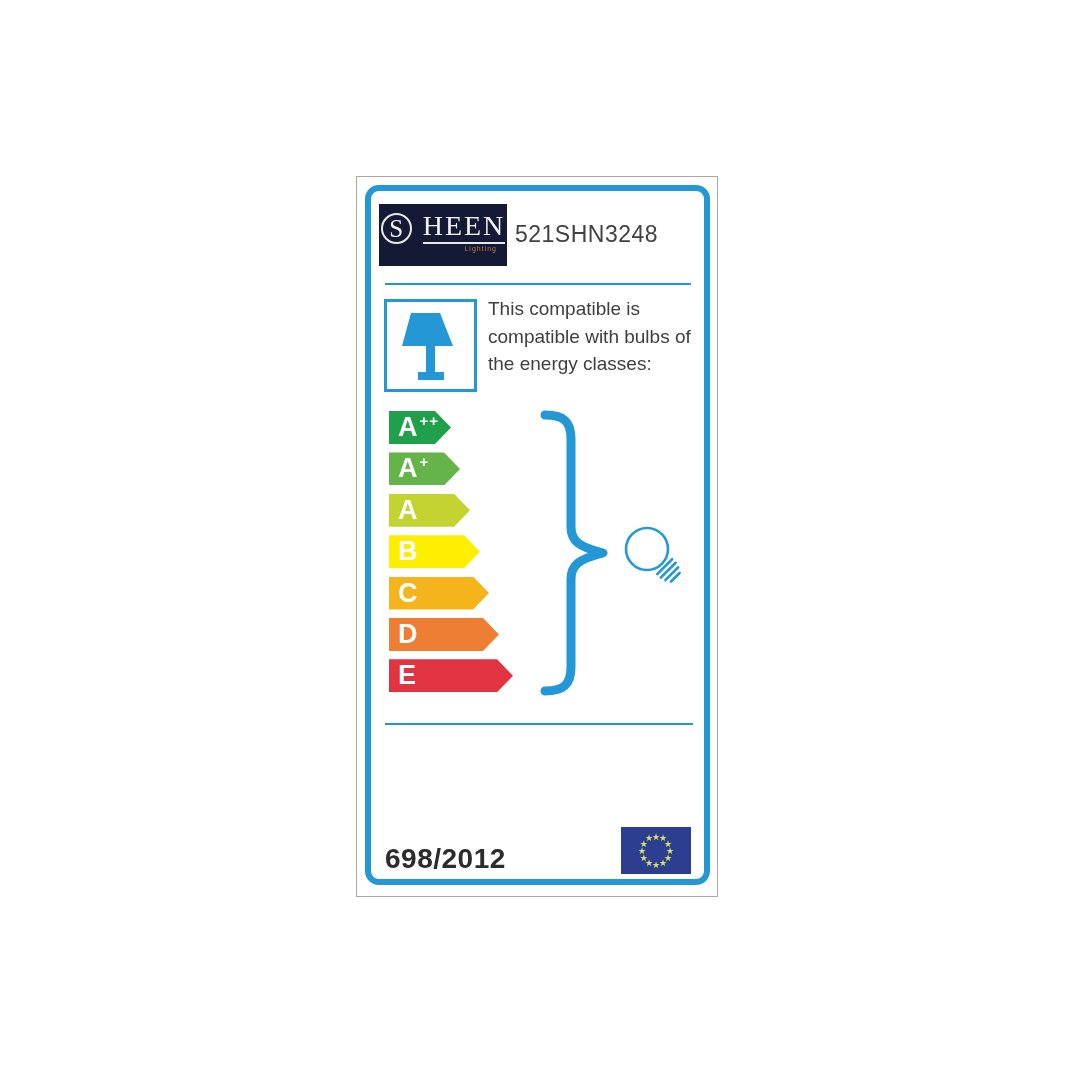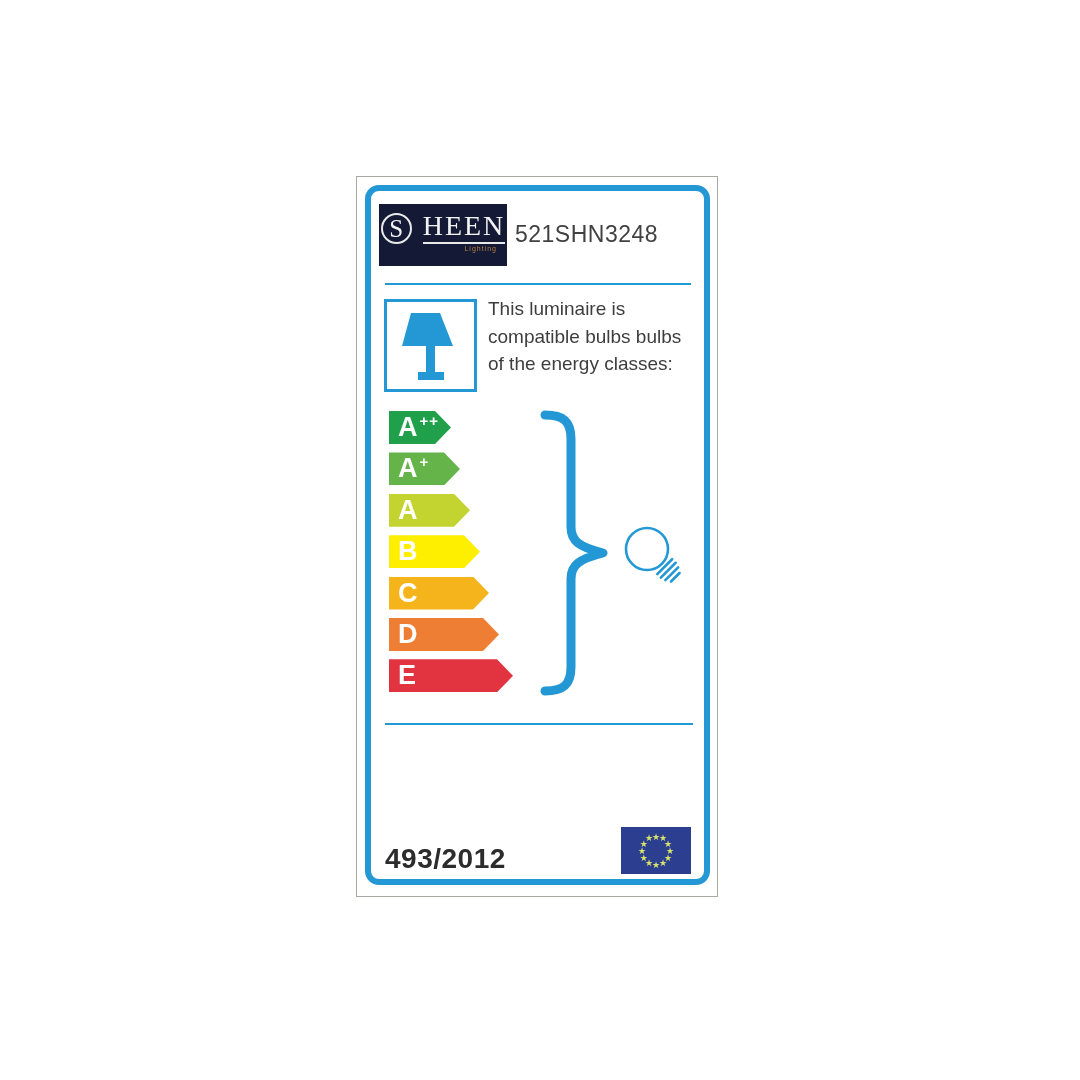--- a/index.html
+++ b/index.html
@@ -76,21 +76,21 @@
   <div class="sep sep-top"></div>
 
   <div class="lamp-box">
     <svg width="87" height="87" viewBox="0 0 87 87">
       <polygon points="24,11 53,11 66,44 15,44" fill="currentColor"></polygon>
       <rect x="39" y="40" width="9" height="33" fill="currentColor"></rect>
       <rect x="31" y="70" width="26" height="8" fill="currentColor"></rect>
     </svg>
   </div>
 
-  <div class="desc">This luminaire is compatible bulbs bulbs of the energy classes:</div>
+  <div class="desc">This compatible is compatible with bulbs of the energy classes:</div>
 
   <div class="energy-list">
       <div class="energy-row" style="width: 62px; background: rgb(33, 160, 75);">
         <span>A</span>
         <span class="energy-sup">++</span>
       </div>
       <div class="energy-row" style="width: 71px; background: rgb(100, 180, 73);">
         <span>A</span>
         <span class="energy-sup">+</span>
       </div>
@@ -121,21 +121,21 @@
       <circle cx="0" cy="0" r="21"></circle>
       <line x1="-10.5" y1="25" x2="10.5" y2="25"></line>
       <line x1="-10.5" y1="30" x2="10.5" y2="30"></line>
       <line x1="-9" y1="35" x2="9" y2="35"></line>
       <line x1="-6" y1="40" x2="6" y2="40"></line>
     </g>
   </svg>
 
   <div class="sep sep-bottom"></div>
 
-  <div class="reg">493/2012</div>
+  <div class="reg">698/2012</div>
 
   <div class="eu-flag" style="background: rgb(43, 62, 144);">
       <span class="eu-star" style="left: 35px; top: 9.5px; color: rgb(215, 225, 108);">★</span>
       <span class="eu-star" style="left: 42px; top: 11.3756px; color: rgb(215, 225, 108);">★</span>
       <span class="eu-star" style="left: 47.1244px; top: 16.5px; color: rgb(215, 225, 108);">★</span>
       <span class="eu-star" style="left: 49px; top: 23.5px; color: rgb(215, 225, 108);">★</span>
       <span class="eu-star" style="left: 47.1244px; top: 30.5px; color: rgb(215, 225, 108);">★</span>
       <span class="eu-star" style="left: 42px; top: 35.6244px; color: rgb(215, 225, 108);">★</span>
       <span class="eu-star" style="left: 35px; top: 37.5px; color: rgb(215, 225, 108);">★</span>
       <span class="eu-star" style="left: 28px; top: 35.6244px; color: rgb(215, 225, 108);">★</span>

